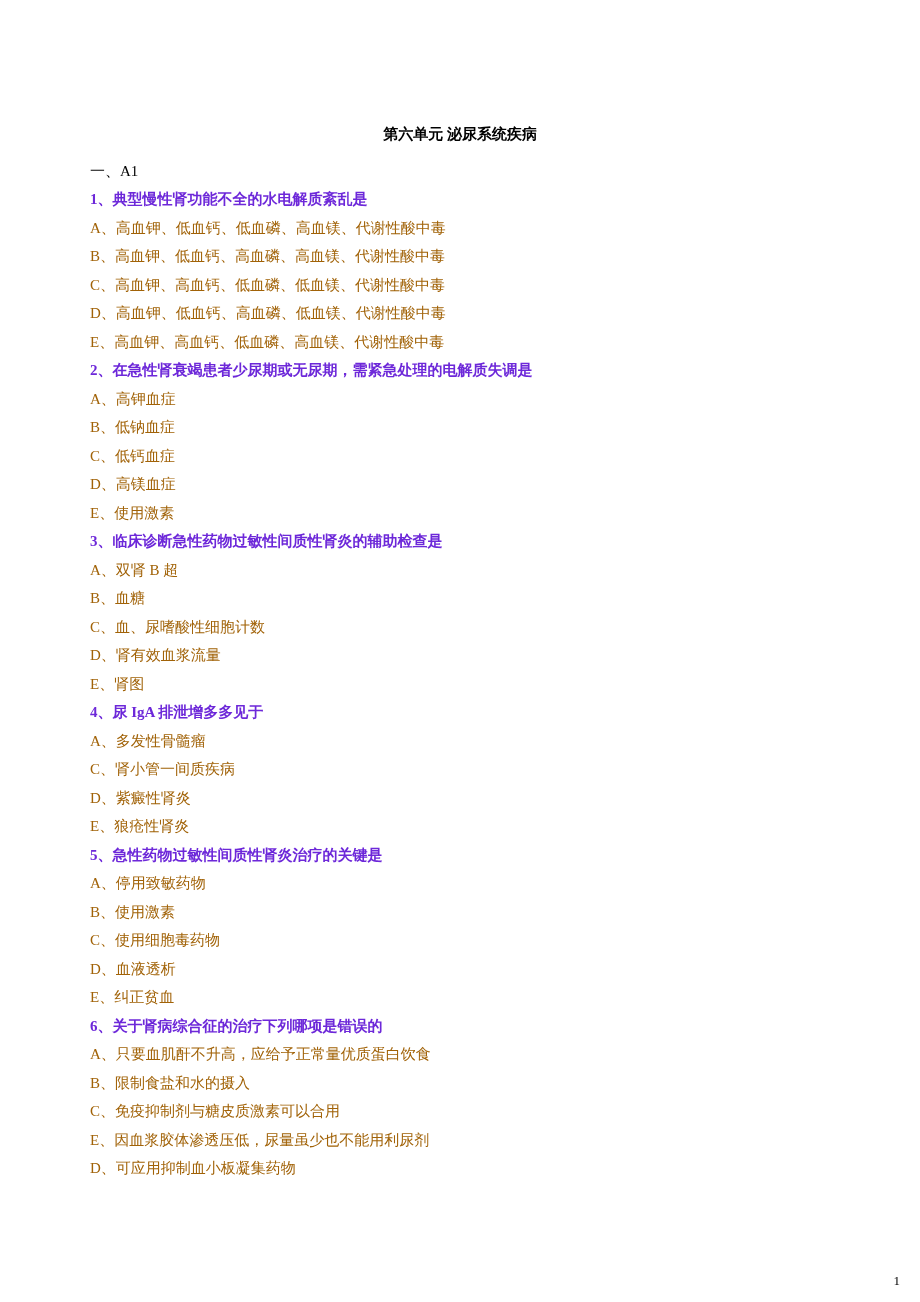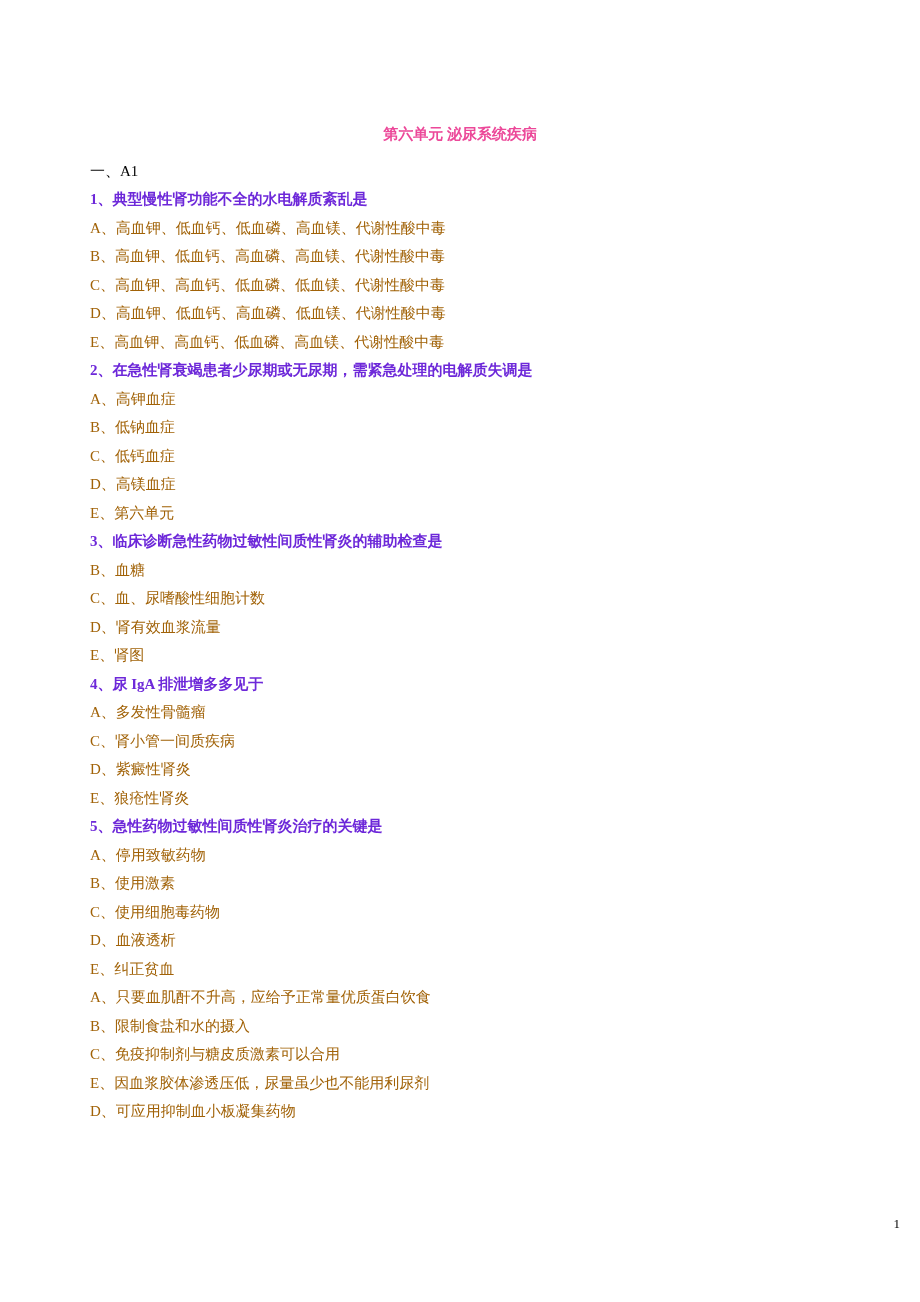--- a/index.html
+++ b/index.html
@@ -10,21 +10,21 @@
     width: 920px;
   }
   .page {
     padding: 120px 90px 60px 90px;
     font-size: 15px;
     line-height: 1.9;
     color: #000000;
   }
   .title {
     text-align: center;
-    color: #ec4899;
+    color: #000000;
     font-weight: bold;
     font-size: 15px;
     margin-bottom: 8px;
   }
   .section-label {
     color: #000000;
     font-size: 15px;
   }
   .question {
     font-weight: bold;
@@ -56,25 +56,26 @@
     <div class="option">D、高血钾、低血钙、高血磷、低血镁、代谢性酸中毒</div>
     <div class="option">E、高血钾、高血钙、低血磷、高血镁、代谢性酸中毒</div>
   </div>
 
   <div>
     <div class="question">2、在急性肾衰竭患者少尿期或无尿期，需紧急处理的电解质失调是</div>
     <div class="option">A、高钾血症</div>
     <div class="option">B、低钠血症</div>
     <div class="option">C、低钙血症</div>
     <div class="option">D、高镁血症</div>
-    <div class="option">E、第六单元</div>
+    <div class="option">E、使用激素</div>
   </div>
 
   <div>
     <div class="question">3、临床诊断急性药物过敏性间质性肾炎的辅助检查是</div>
+    <div class="option">A、双肾 B 超</div>
     <div class="option">B、血糖</div>
     <div class="option">C、血、尿嗜酸性细胞计数</div>
     <div class="option">D、肾有效血浆流量</div>
     <div class="option">E、肾图</div>
   </div>
 
   <div>
     <div class="question">4、尿 IgA 排泄增多多见于</div>
     <div class="option">A、多发性骨髓瘤</div>
     <div class="option">C、肾小管一间质疾病</div>
@@ -85,20 +86,21 @@
   <div>
     <div class="question">5、急性药物过敏性间质性肾炎治疗的关键是</div>
     <div class="option">A、停用致敏药物</div>
     <div class="option">B、使用激素</div>
     <div class="option">C、使用细胞毒药物</div>
     <div class="option">D、血液透析</div>
     <div class="option">E、纠正贫血</div>
   </div>
 
   <div>
+    <div class="question">6、关于肾病综合征的治疗下列哪项是错误的</div>
     <div class="option">A、只要血肌酐不升高，应给予正常量优质蛋白饮食</div>
     <div class="option">B、限制食盐和水的摄入</div>
     <div class="option">C、免疫抑制剂与糖皮质激素可以合用</div>
     <div class="option">E、因血浆胶体渗透压低，尿量虽少也不能用利尿剂</div>
     <div class="option">D、可应用抑制血小板凝集药物</div>
   </div>
 
 </div>
 
 <div class="page-number">1</div>

